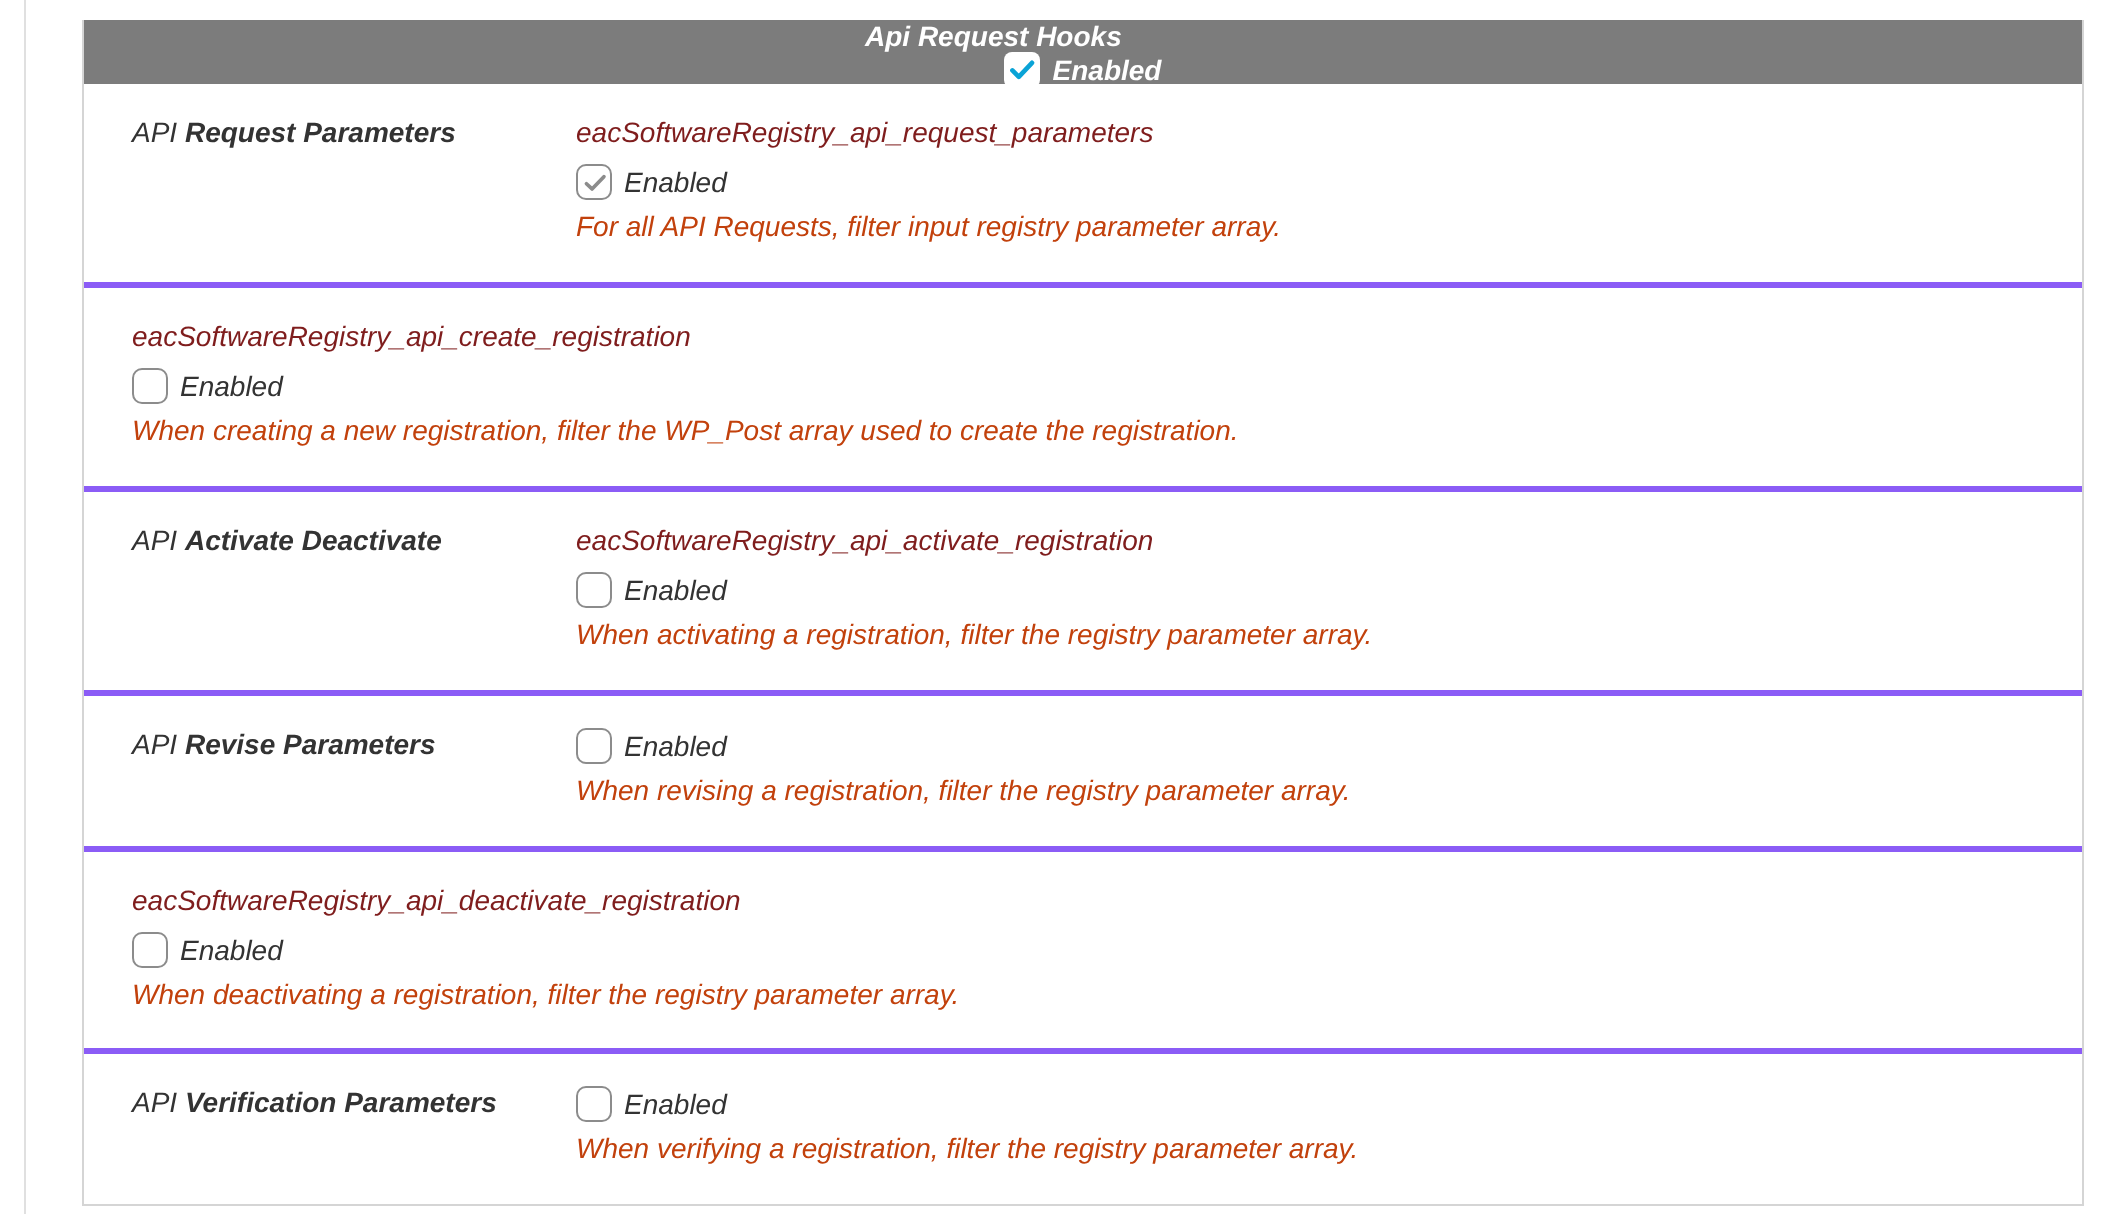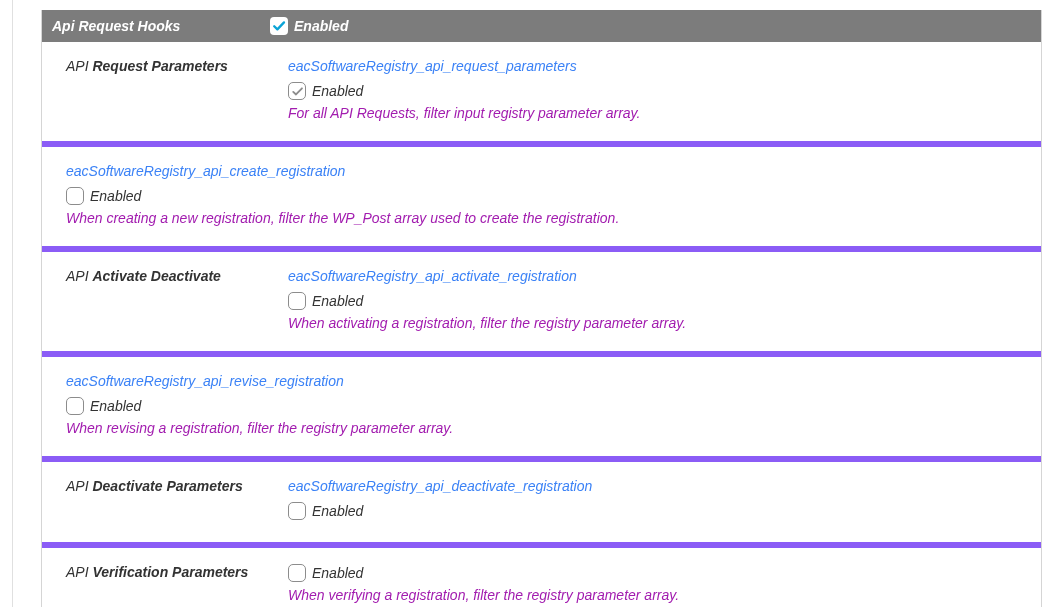--- a/index.html
+++ b/index.html
@@ -24,20 +24,21 @@
   .panel-header {
     background: #7c7c7c;
     color: #fff;
     display: flex;
     align-items: center;
     height: 32px;
     padding: 0 10px;
     font-style: italic;
     font-weight: 600;
     font-size: 14px;
+    flex-direction: column;
   }
   .panel-header .hlabel {
     width: 218px;
   }
   .hdr-check {
     display: flex;
     align-items: center;
     gap: 6px;
   }
   .hdr-checkbox {
@@ -48,21 +49,21 @@
     display: flex;
     align-items: center;
     justify-content: center;
   }
   .hdr-checkbox svg { display:block; }
 
   .row {
     display: flex;
     align-items: flex-start;
     padding: 16px 18px 18px 24px;
-    border-bottom: 6px solid #8b5cf6;
+    border-bottom: 3px solid #8b5cf6;
   }
   .row:last-child { border-bottom: none; }
   .row-label {
     width: 222px;
     flex-shrink: 0;
     font-style: italic;
     font-size: 14px;
     color: #333;
     padding-top: 0;
   }
@@ -70,21 +71,21 @@
     font-weight: 400;
   }
   .row-label .main {
     font-weight: 600;
   }
   .row-body {
     flex: 1;
   }
   .hook-name {
     font-style: italic;
-    color: #3b82f6;
+    color: #7f1d1d;
     font-size: 14px;
     margin-bottom: 8px;
   }
   .ctrl {
     display: flex;
     align-items: center;
     gap: 6px;
     margin-bottom: 4px;
   }
   .cb {
@@ -99,21 +100,21 @@
     cursor: pointer;
   }
   .cb svg { display:block; }
   .cb-label {
     font-style: italic;
     color: #333;
     font-size: 14px;
   }
   .desc {
     font-style: italic;
-    color: #a21caf;
+    color: #c2410c;
     font-size: 14px;
     margin-top: 1px;
     line-height: 1.35;
   }
 </style>
 </head>
 <body>
 
 <div class="outer">
   <div class="panel">
@@ -161,37 +162,37 @@
           <div class="row-body">
             <div class="hook-name">eacSoftwareRegistry_api_activate_registration</div>
             <div class="ctrl">
               <span class="cb"></span>
               <span class="cb-label">Enabled</span>
             </div>
             <div class="desc">When activating a registration, filter the registry parameter array.</div>
           </div>
         </div>
         <div class="row">
-          <div class="row-body">
-            <div class="hook-name">eacSoftwareRegistry_api_revise_registration</div>
+          <div class="row-label"><span class="prefix">API </span><span class="main">Revise Parameters</span></div>
+          <div class="row-body">
             <div class="ctrl">
               <span class="cb"></span>
               <span class="cb-label">Enabled</span>
             </div>
             <div class="desc">When revising a registration, filter the registry parameter array.</div>
           </div>
         </div>
         <div class="row">
-          <div class="row-label"><span class="prefix">API </span><span class="main">Deactivate Parameters</span></div>
           <div class="row-body">
             <div class="hook-name">eacSoftwareRegistry_api_deactivate_registration</div>
             <div class="ctrl">
               <span class="cb"></span>
               <span class="cb-label">Enabled</span>
             </div>
+            <div class="desc">When deactivating a registration, filter the registry parameter array.</div>
           </div>
         </div>
         <div class="row">
           <div class="row-label"><span class="prefix">API </span><span class="main">Verification Parameters</span></div>
           <div class="row-body">
             <div class="ctrl">
               <span class="cb"></span>
               <span class="cb-label">Enabled</span>
             </div>
             <div class="desc">When verifying a registration, filter the registry parameter array.</div>

